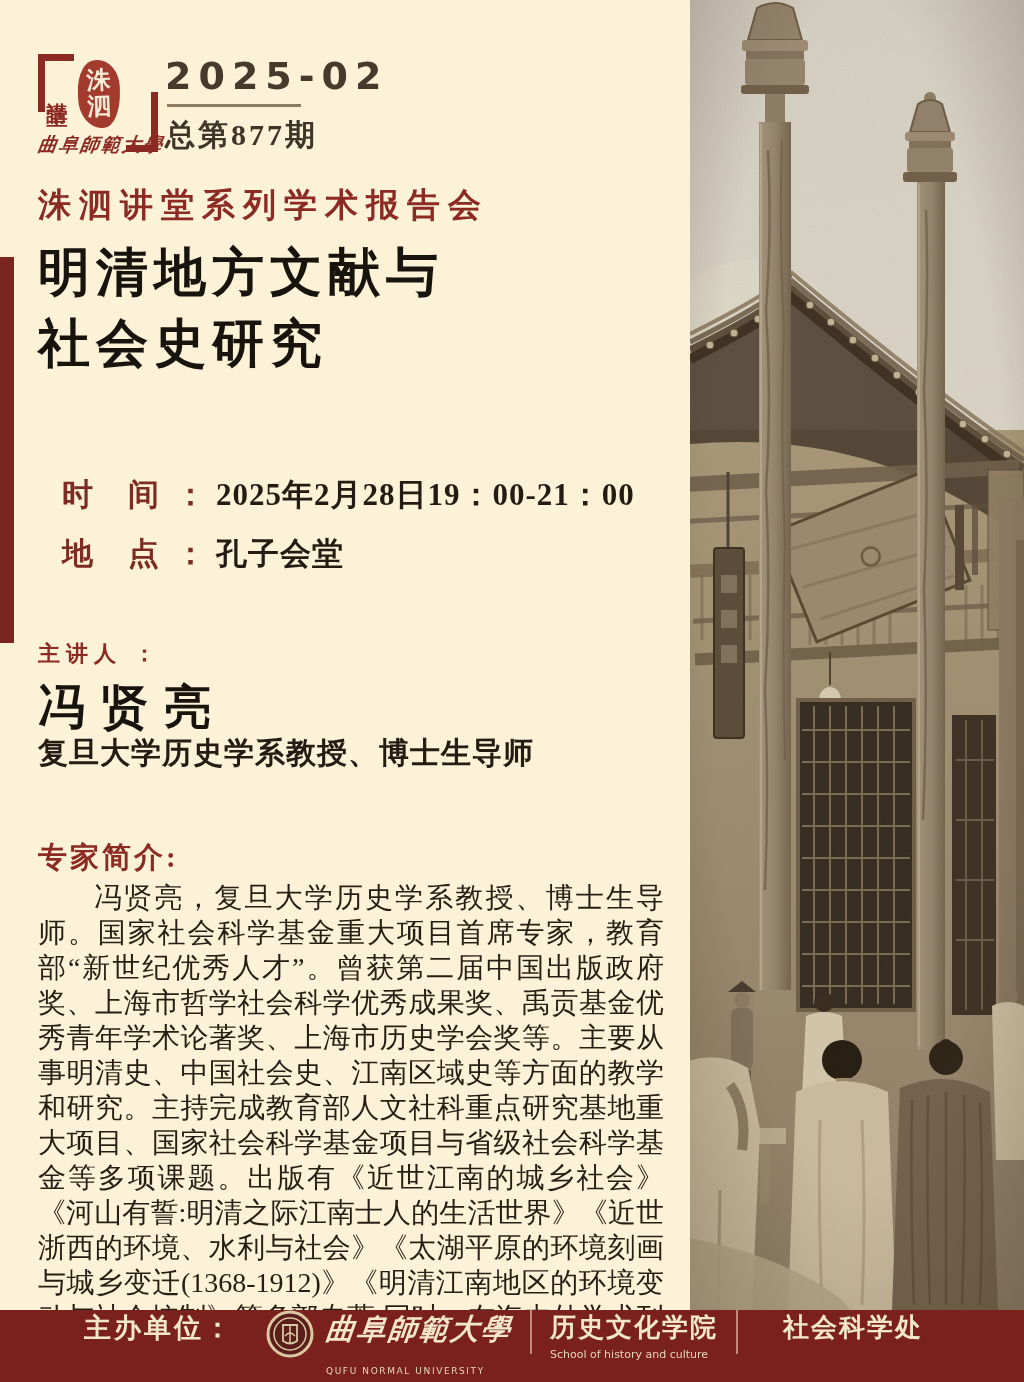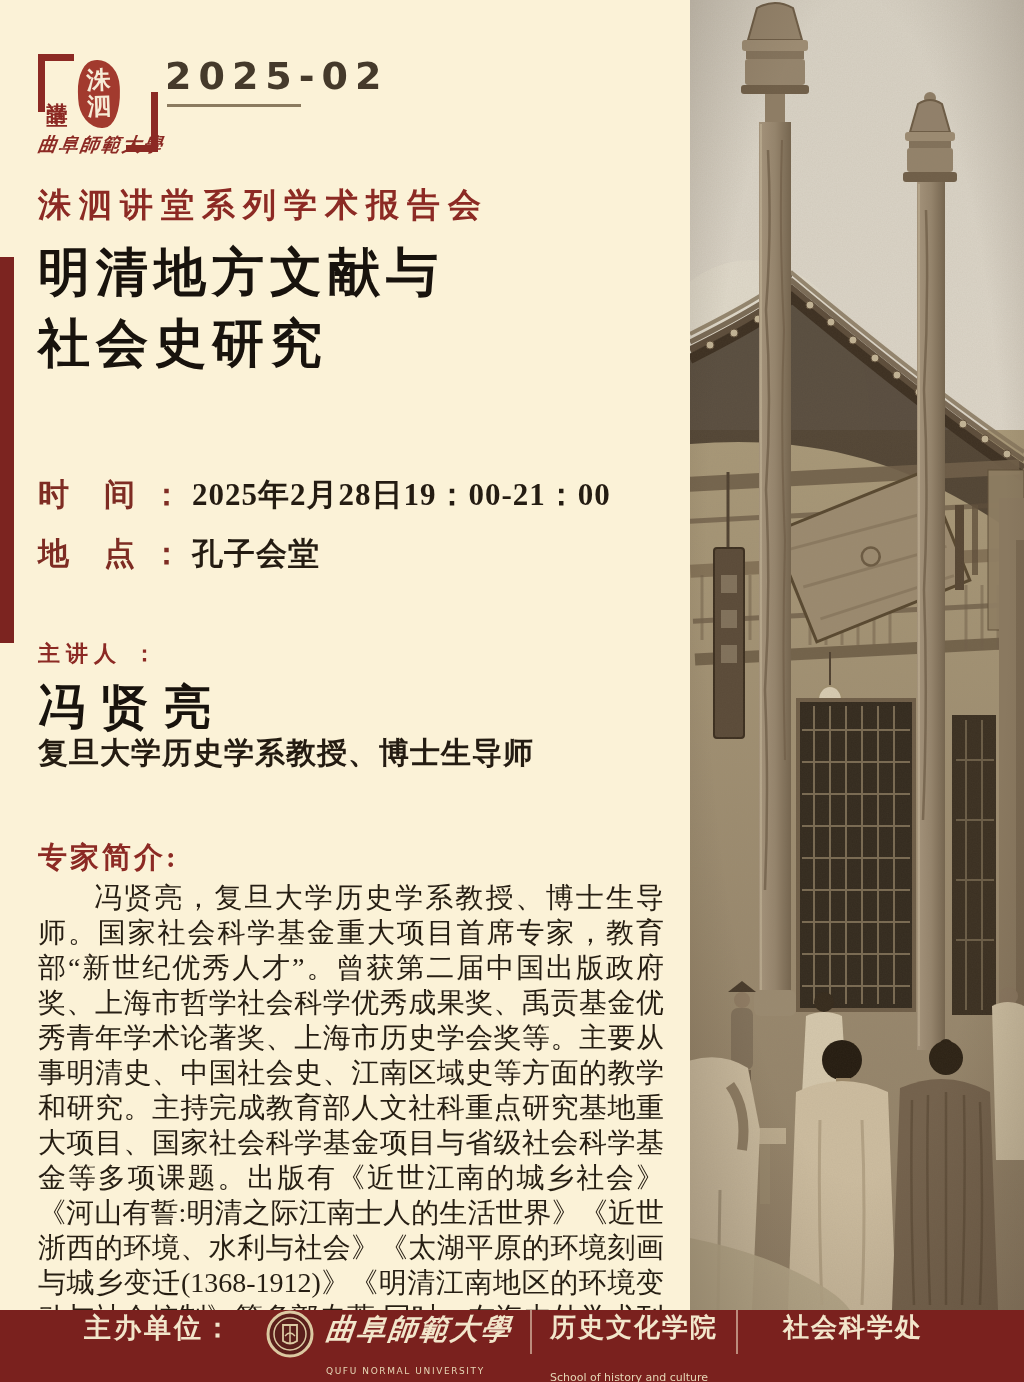--- a/index.html
+++ b/index.html
@@ -31,21 +31,21 @@
 
   .series { position:absolute; left:38px; top:183px; font-size:33px; font-weight:bold;
     color:#8c2a24; letter-spacing:8px; }
 
   .redbar { position:absolute; left:0; top:257px; width:14px; height:386px; background:#7c2420; }
 
   .main-title { position:absolute; left:38px; top:238px; font-size:52px; font-weight:900;
     color:#18130d; line-height:1.36; letter-spacing:6px; }
 
   .info { position:absolute; left:38px; top:474px; }
-  .info-row { display:flex; align-items:baseline; font-size:31px; margin-bottom:17px; }
+  .info-row { display:flex; align-items:baseline; font-size:31px; margin-bottom:17px;margin-left:24px; }
   .info-label { color:#7e2c23; font-weight:bold; letter-spacing:2px; }
   .info-colon { color:#7e2c23; font-weight:bold; margin:0 10px 0 14px; }
   .info-value { color:#241c12; font-weight:600; letter-spacing:1px; }
 
   .speaker-label { position:absolute; left:38px; top:639px; font-size:22px; font-weight:bold;
     color:#8c2a24; letter-spacing:6px; }
   .speaker-name { position:absolute; left:38px; top:676px; font-size:47px; font-weight:900;
     color:#18130d; letter-spacing:16px; }
   .speaker-affil { position:absolute; left:38px; top:733px; font-size:30px; font-weight:600;
     color:#241c12; letter-spacing:1px; }
@@ -62,21 +62,21 @@
   .footer { position:absolute; left:0; top:1310px; width:1024px; height:72px;
     background:#7a211e; display:flex; padding-left:84px; color:#f2e6cb; }
   .footer-label { font-size:27px; font-weight:bold; letter-spacing:3px; white-space:nowrap; }
   .uniseal { width:48px; height:48px; margin-left:32px; flex:0 0 auto; }
   .uni-block { margin-left:12px; display:flex; flex-direction:column; }
   .uni-cn { font-size:29px; font-style:italic; font-weight:bold; letter-spacing:2px;
     transform:skewX(-6deg); white-space:nowrap; }
   .uni-en { font-family:"DejaVu Sans","Liberation Sans",sans-serif; font-size:9px;
     letter-spacing:1.6px; color:#e6d7b6; margin-top:16px; white-space:nowrap; }
   .fdivider { width:2px; height:44px; background:rgba(242,230,203,.55); margin:0 18px; flex:0 0 auto; }
-  .school-block { display:flex; flex-direction:column;gap:23px; }
+  .school-block { display:flex; flex-direction:column; }
   .school-cn { font-size:26px; font-weight:bold; letter-spacing:2px; white-space:nowrap; }
   .school-en { font-family:"DejaVu Sans","Liberation Sans",sans-serif; font-size:11px;
     color:#e6d7b6; margin-top:3px; white-space:nowrap; }
   .office-cn { font-size:26px; font-weight:bold; letter-spacing:2px; white-space:nowrap;margin-left:27px; }
 </style>
 </head>
 <body>
 
 <div class="poster">
 
@@ -87,20 +87,21 @@
       <span>洙</span>
       <span>泗</span>
     </div>
     <div class="bracket-br"></div>
     <div class="calligraphy">曲阜師範大學</div>
   </div>
 
   <div class="issue">
     <div class="issue-date">2025-02</div>
     <div class="issue-rule"></div>
+    <div class="issue-no">总第877期</div>
   </div>
 
   <div class="series">洙泗讲堂系列学术报告会</div>
 
   <div class="redbar"></div>
 
   <div class="main-title">
     <div>明清地方文献与</div>
     <div>社会史研究</div>
   </div>

